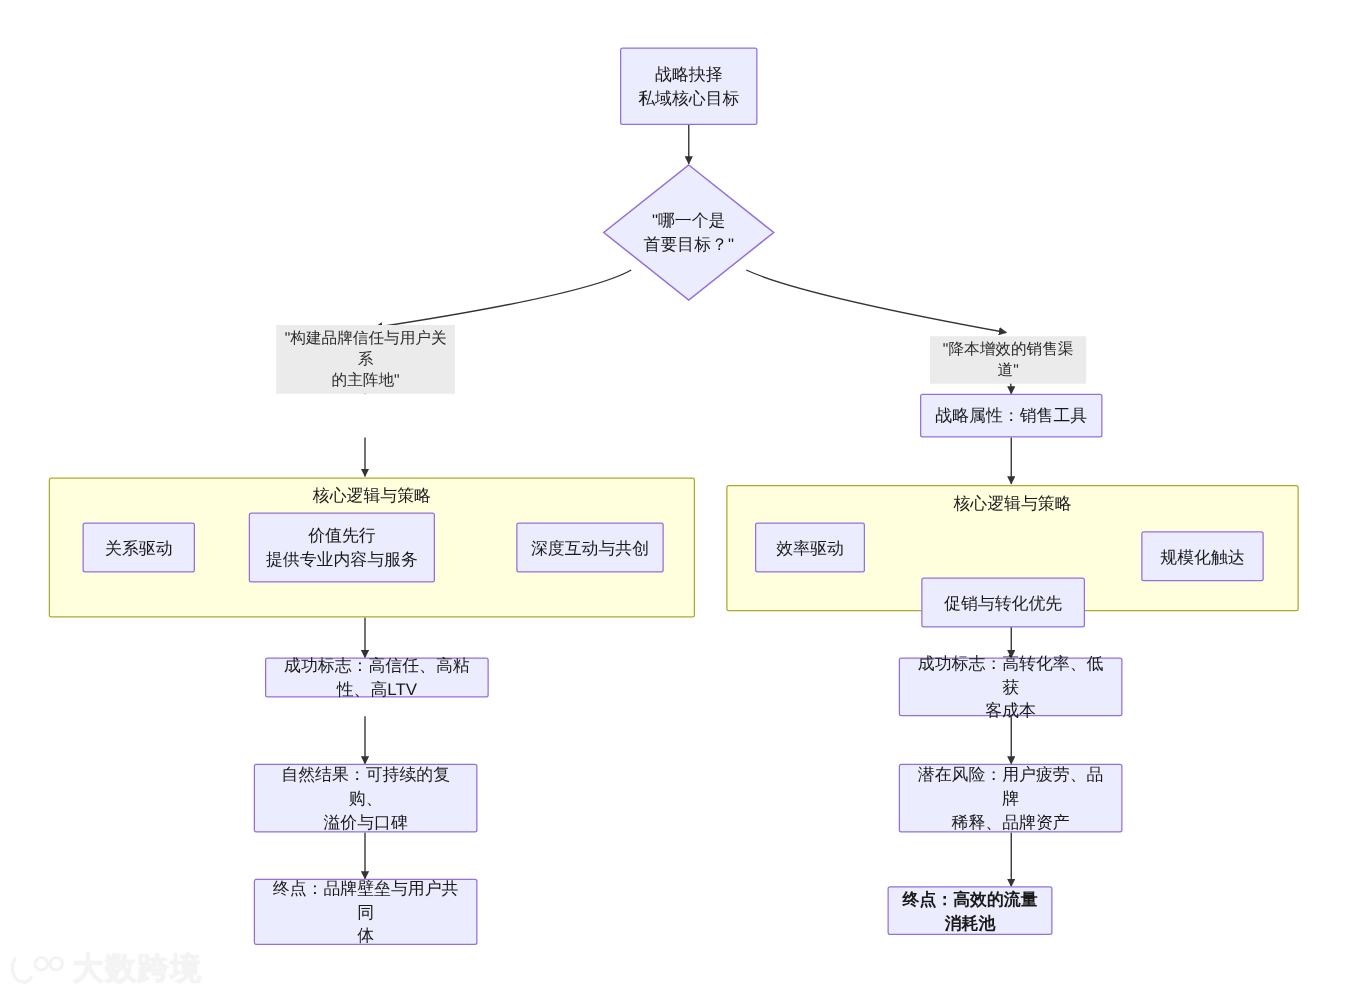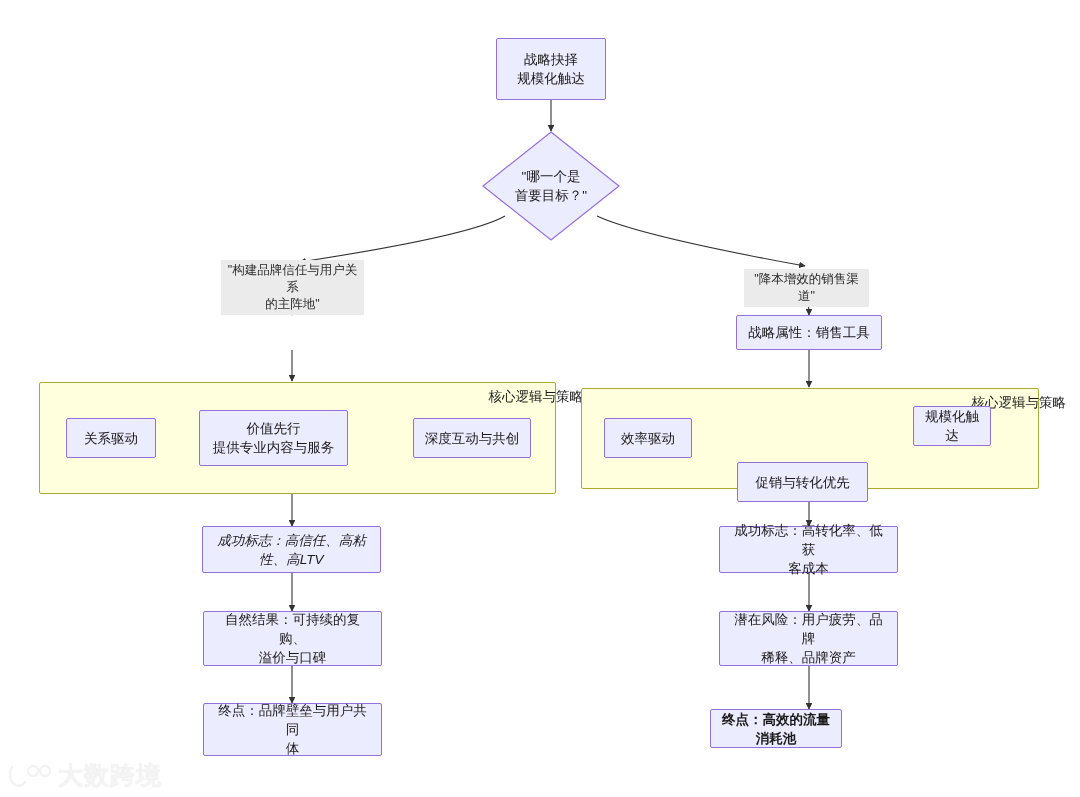--- a/index.html
+++ b/index.html
@@ -80,25 +80,24 @@
     box-sizing: border-box;
     background: #ffffde;
     border: 1px solid #aaaa33;
     border-radius: 2px;
   }
   .subgraph-title {
     position: absolute;
     top: 5px;
     left: 0;
     width: 100%;
-    text-align: right;
+    text-align: center;
     font-size: 13.5px;
     line-height: 18px;
     color: #1a1a1a;
-    padding-left: 28px;
   }
 
   
   .edge-label {
     position: absolute;
     box-sizing: border-box;
     background: #ebebeb;
     color: #2b2b2b;
     font-size: 12.5px;
     line-height: 17px;
@@ -181,21 +180,21 @@
 
   <div class="subgraph" style="left:39px; top:382px; width:517px; height:112px;">
     <div class="subgraph-title">核心逻辑与策略</div>
   </div>
 
   <div class="subgraph" style="left:581px; top:388px; width:458px; height:101px;">
     <div class="subgraph-title">核心逻辑与策略</div>
   </div>
 
   <div class="node" style="left:496px; top:38px; width:110px; height:62px;">战略抉择
-规模化触达</div>
+私域核心目标</div>
 
   <div class="diamond-wrap" style="left:482px; top:131px; width:138px; height:110px;">
     <svg class="diamond-shape" viewBox="0 0 138 110" preserveAspectRatio="none">
       <polygon points="69,1 137,55 69,109 1,55" fill="#ececff" stroke="#9370db" stroke-width="1.2"></polygon>
     </svg>
     <div class="diamond-label">"哪一个是
 首要目标？"</div>
   </div>
 
   <div class="edge-label" style="left:221px; top:260px; width:143px;">"构建品牌信任与用户关系
@@ -204,36 +203,36 @@
   <div class="edge-label" style="left:744px; top:269px; width:125px;">"降本增效的销售渠道"</div>
 
 
   <div class="node" style="left:66px; top:418px; width:90px; height:40px;">关系驱动</div>
 
   <div class="node" style="left:199px; top:410px; width:149px; height:56px;">价值先行
 提供专业内容与服务</div>
 
   <div class="node" style="left:413px; top:418px; width:118px; height:40px;">深度互动与共创</div>
 
-  <div class="node" style="left:202px; top:526px; width:179px; height:47px;font-style:italic;">成功标志：高信任、高粘
+  <div class="node" style="left:212px; top:526px; width:179px; height:32px;">成功标志：高信任、高粘
 性、高LTV</div>
 
   <div class="node" style="left:203px; top:611px; width:179px; height:55px;">自然结果：可持续的复购、
 溢价与口碑</div>
 
   <div class="node" style="left:203px; top:703px; width:179px; height:53px;">终点：品牌壁垒与用户共同
 体</div>
 
   <div class="node" style="left:736px; top:315px; width:146px; height:35px;">战略属性：销售工具</div>
 
   <div class="node" style="left:604px; top:418px; width:88px; height:40px;">效率驱动</div>
 
   <div class="node" style="left:737px; top:418px; width:131px; height:40px;margin-top:44px;">促销与转化优先</div>
 
-  <div class="node" style="left:913px; top:406px; width:78px; height:40px;">规模化触达</div>
+  <div class="node" style="left:913px; top:425px; width:98px; height:40px;">规模化触达</div>
 
   <div class="node" style="left:719px; top:526px; width:179px; height:47px;">成功标志：高转化率、低获
 客成本</div>
 
   <div class="node" style="left:719px; top:611px; width:179px; height:55px;">潜在风险：用户疲劳、品牌
 稀释、品牌资产</div>
 
   <div class="node" style="left:710px; top:709px; width:132px; height:39px;font-weight:bold;">终点：高效的流量消耗池</div>
 
   <div class="watermark">

